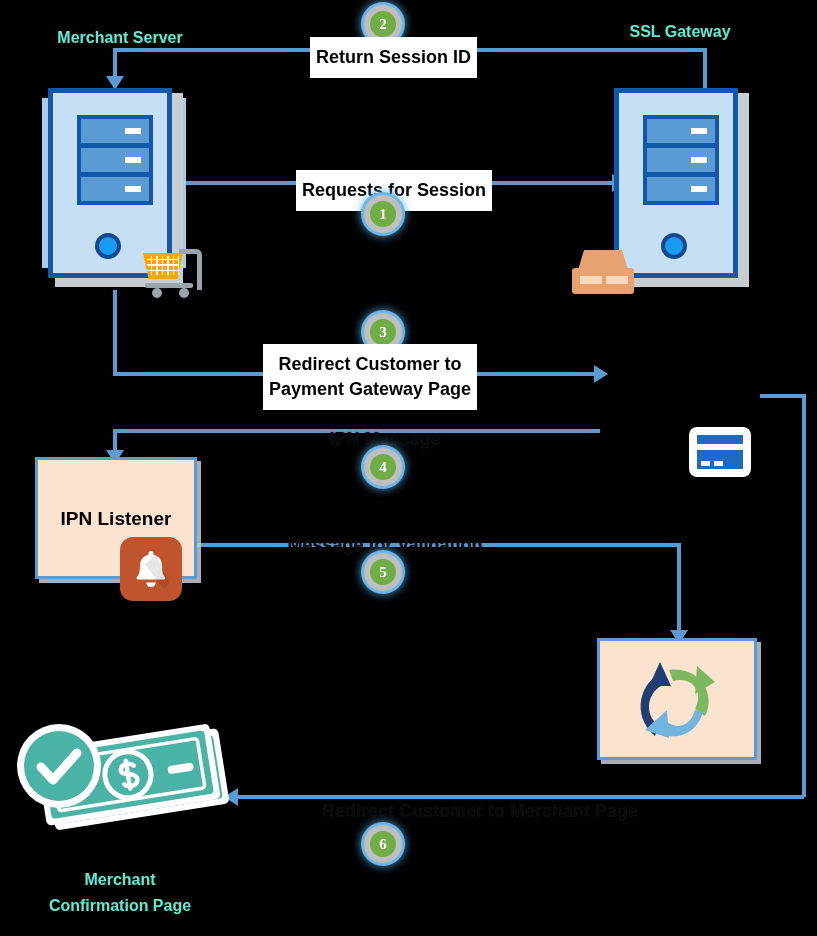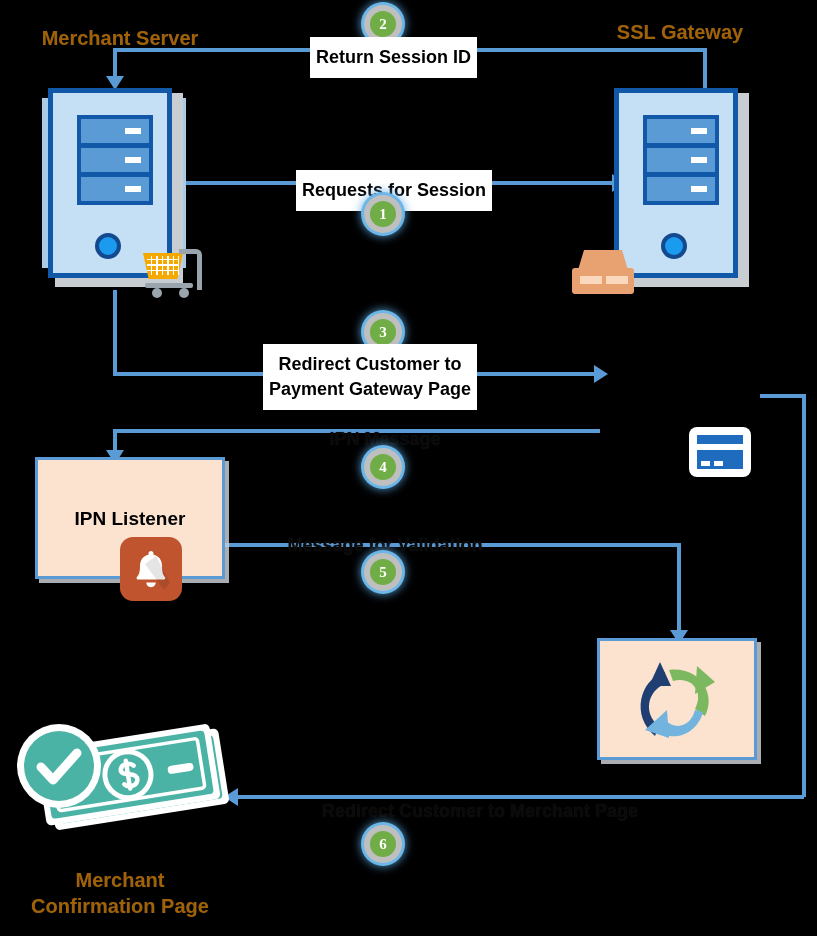--- a/index.html
+++ b/index.html
@@ -23,21 +23,21 @@
     display:flex;align-items:center;justify-content:center;
     color:#fff;font-size:15px;font-weight:bold;font-style:normal;
     font-family:"Liberation Serif",serif;}
 
   
   .lbl-white{position:absolute;background:#fff;color:#000;font-weight:bold;
     font-size:18px;line-height:25px;padding:8px 6px;text-align:center;white-space:nowrap;}
   .lbl-dark{position:absolute;color:#0a0a0a;font-weight:bold;font-size:18px;
     line-height:22px;text-align:center;white-space:nowrap;
     text-shadow:0 0 1px #1c1c1c;}
-  .node-title{position:absolute;color:#a16207;font-weight:bold;font-size:20px;
+  .node-title{position:absolute;color:#5eead4;font-weight:bold;font-size:16px;
     line-height:24px;text-align:center;white-space:nowrap;
     text-shadow:0 0 1px #202020;}
 
   
   .tower{position:absolute;width:132px;height:198px;}
   .tower .shadow{position:absolute;left:7px;top:5px;width:128px;height:194px;background:#c8cdd2;}
   .tower .body{position:absolute;left:0;top:0;width:124px;height:190px;
     background:#c5e0f5;border:5px solid #1258a8;box-sizing:border-box;}
   .tower .bays{position:absolute;left:24px;top:22px;width:76px;height:90px;
     border:4px solid #1258a8;box-sizing:border-box;background:#1258a8;}
@@ -184,21 +184,21 @@
     <div class="ar" style="left:34px;width:22px;"></div>
   </div>
 
   <div class="ccard" style="left:692px;top:430px;">
     <div class="strip"></div>
       <div class="blk"></div>
     <div class="d" style="left:9px;"></div>
       <div class="d" style="left:22px;"></div>
   </div>
 
-  <div class="pbox" style="left:35px;top:457px;width:190px;height:122px;">
+  <div class="pbox" style="left:35px;top:457px;width:162px;height:122px;">
     <div class="ttl" style="top:48px;">IPN Listener</div>
   </div>
   <div class="bell" style="left:120px;top:537px;">
     <svg width="40" height="42" viewBox="0 0 40 42" aria-hidden="true">
       <path d="M20 3c1.4 0 2.5 1.1 2.5 2.5v1.2c5.4 1.1 8.5 5.4 8.5 11.3 0 6.8 1.4 9.3 3 11.1.8.9.2 2.4-1 2.4H6.9c-1.2 0-1.8-1.5-1-2.4 1.7-1.8 3.1-4.3 3.1-11.1 0-5.9 3.1-10.2 8.5-11.3V5.5C17.5 4.1 18.6 3 20 3z" fill="#ffffff"></path>
       <path d="M15.3 34.5h9.4c0 2.6-2.1 4.7-4.7 4.7s-4.7-2.1-4.7-4.7z" fill="#ffffff"></path>
       <path d="M25 8 L39 35 L33 42 L14 16 Z" fill="#000000" opacity="0.10"></path>
     </svg>
   </div>
 

